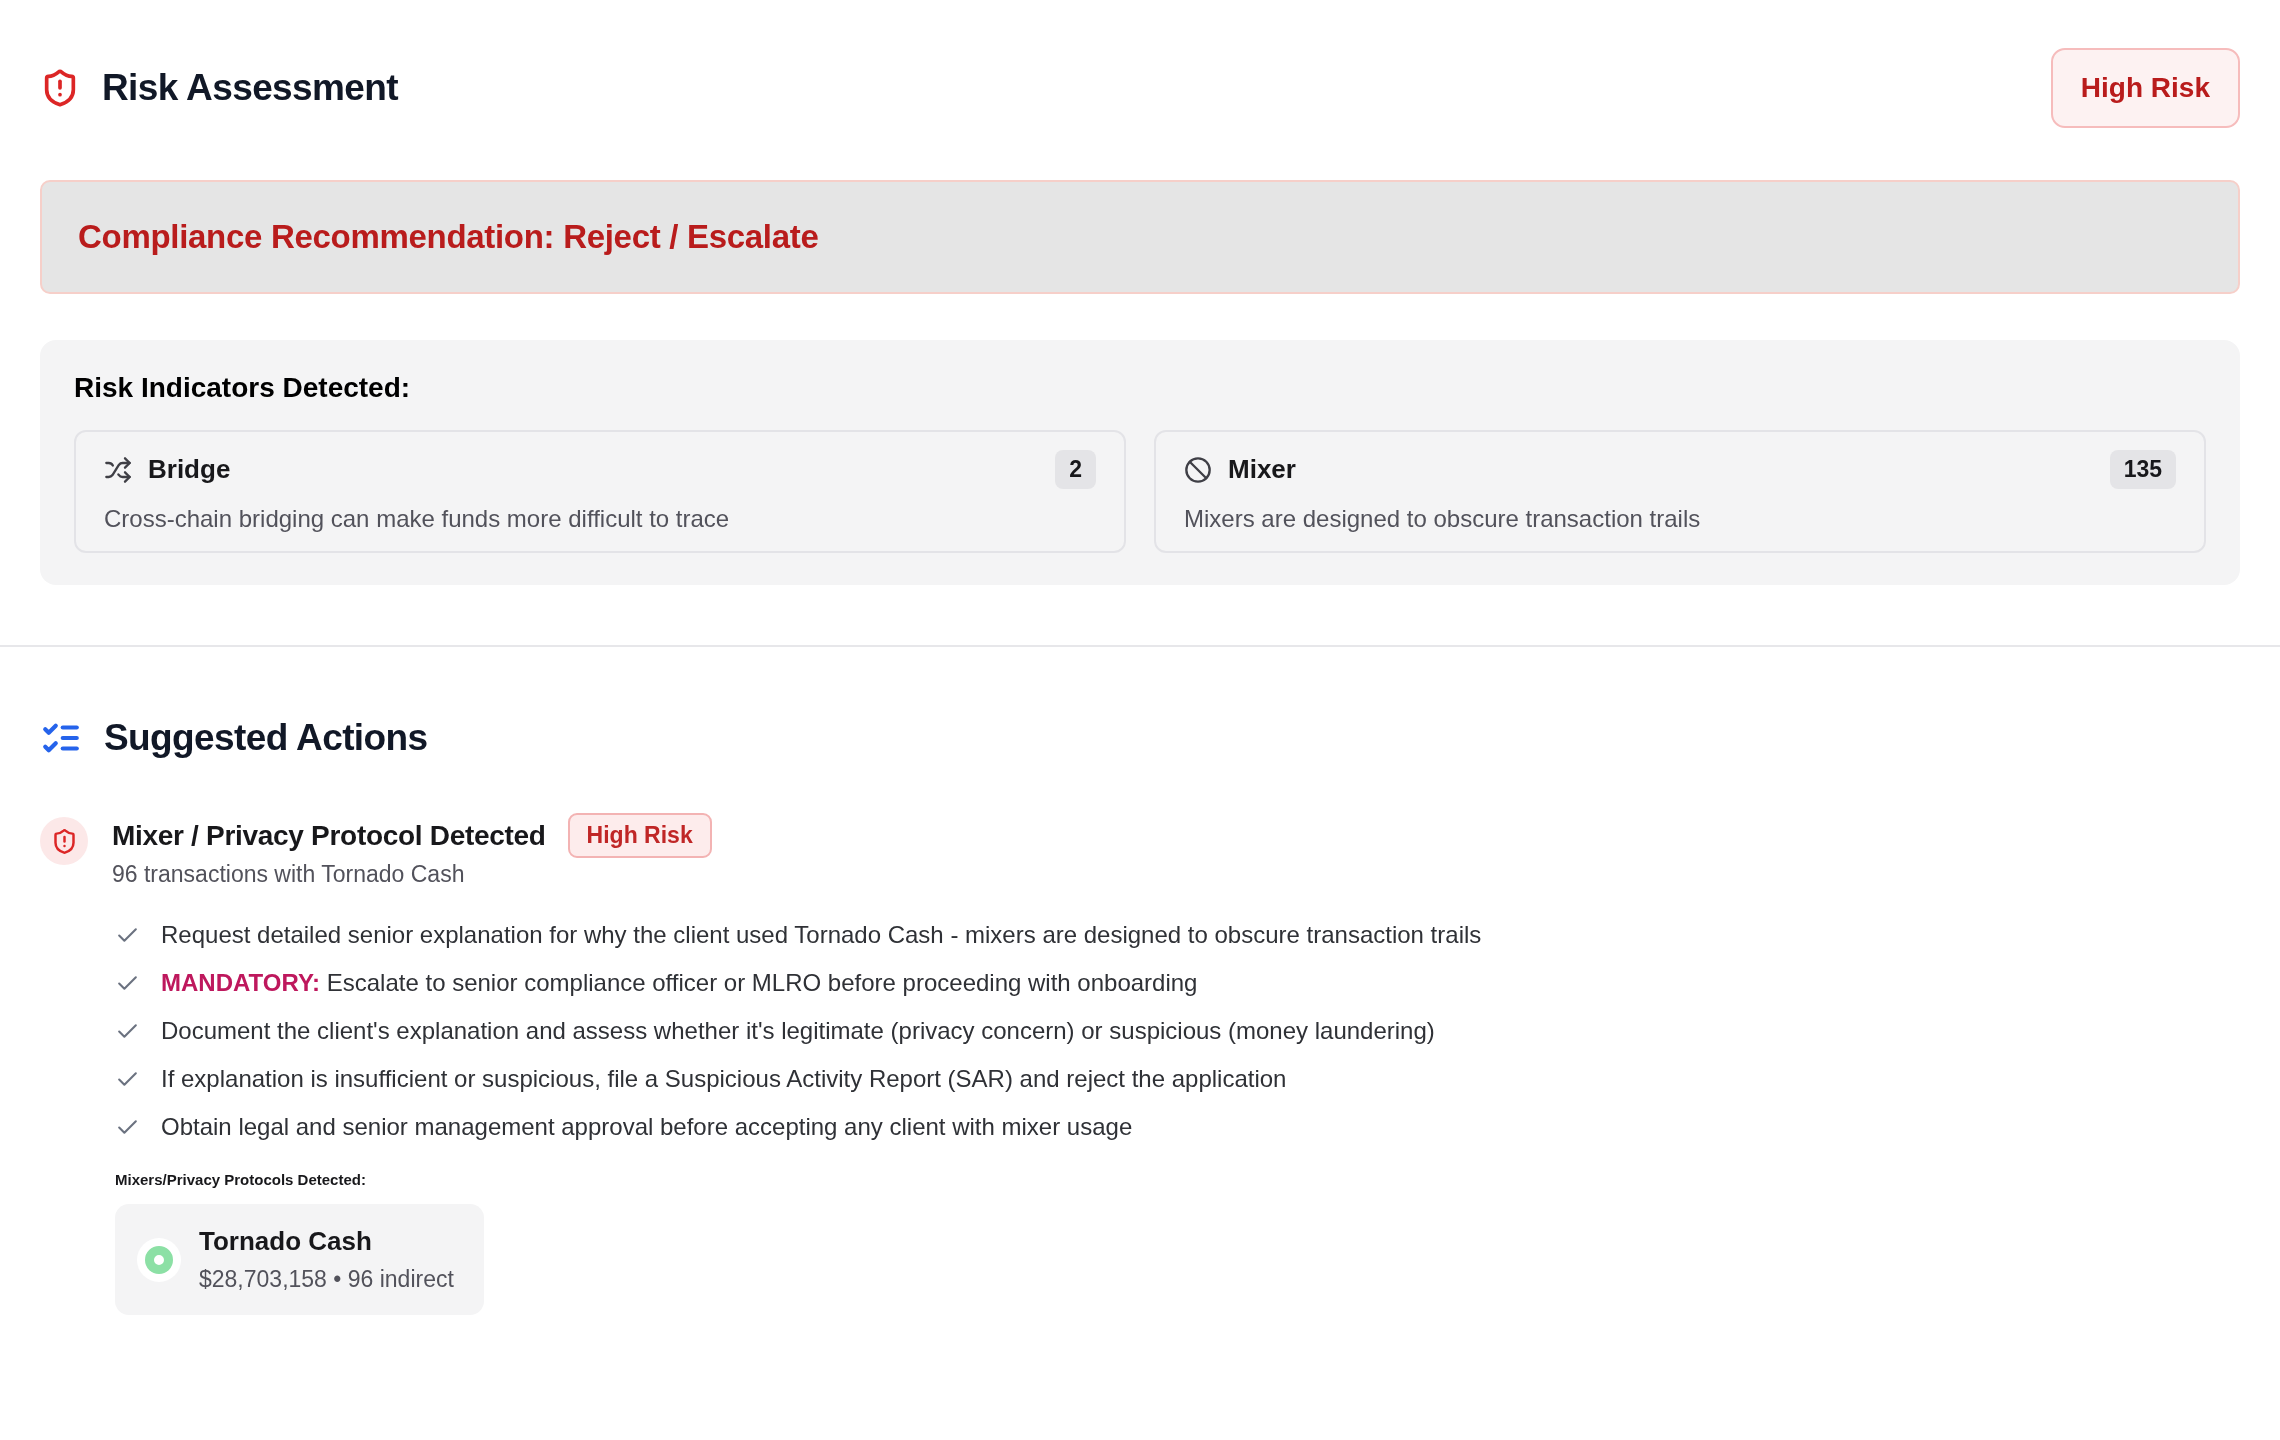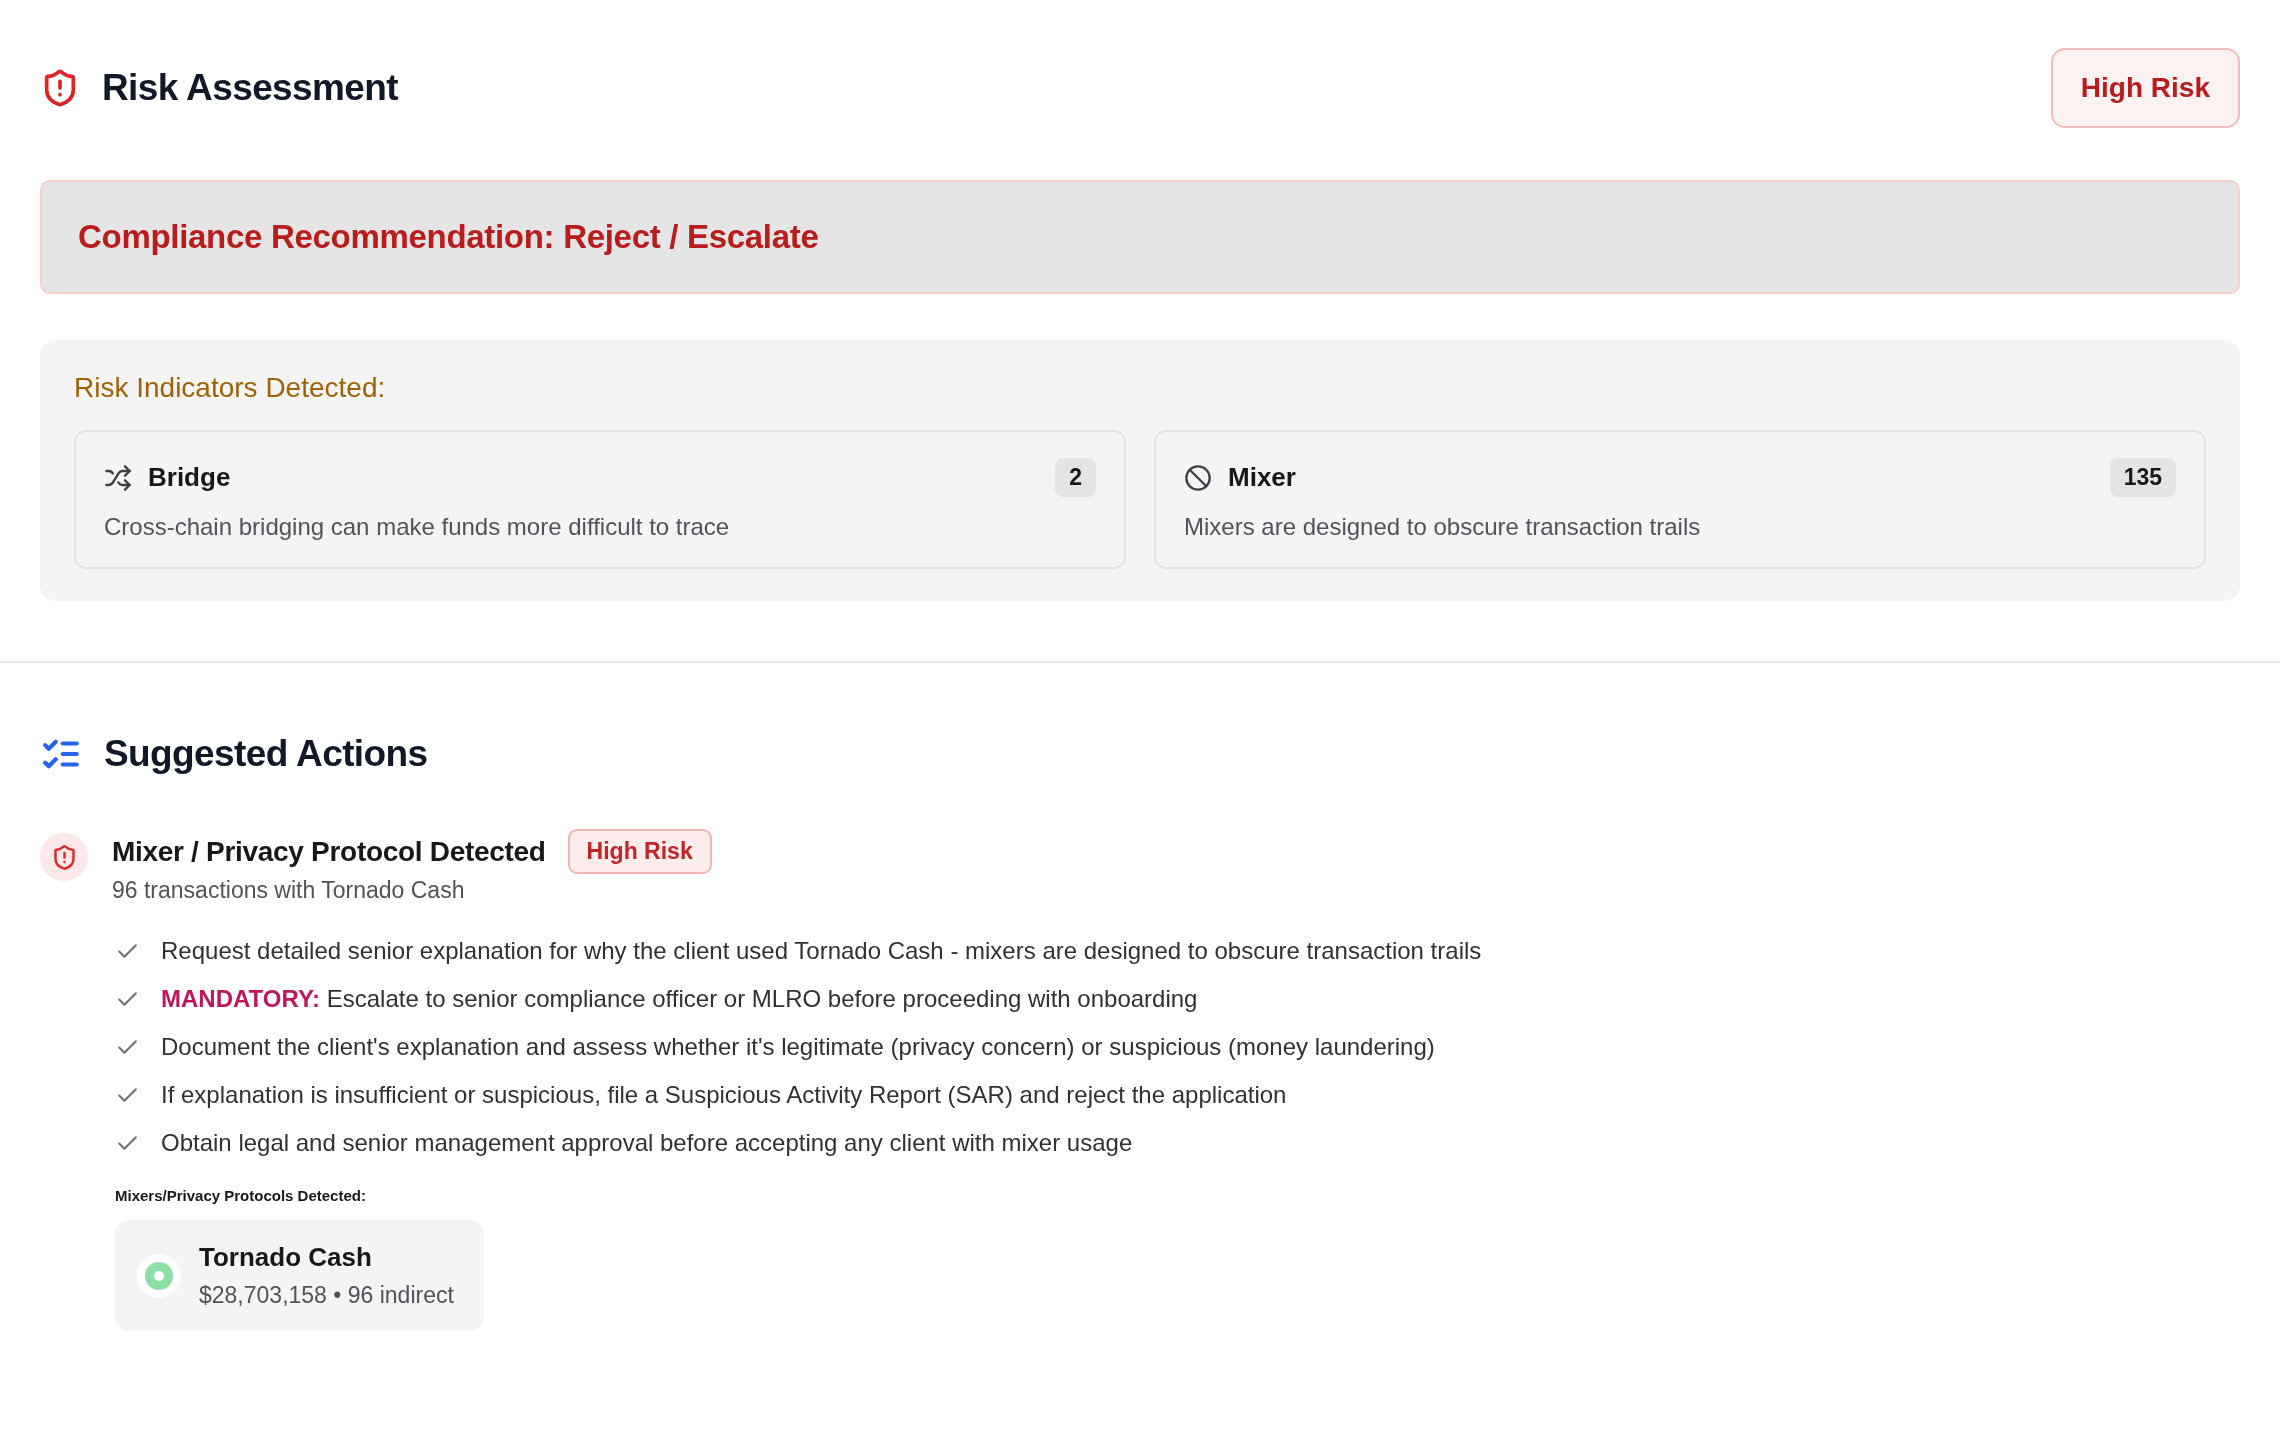--- a/index.html
+++ b/index.html
@@ -28,24 +28,24 @@
     margin-top: 56px;
     background: #e5e5e5; border: 2px solid #f6cfc9; border-radius: 10px;
     padding: 36px;
     font-size: 33px; font-weight: 700; color: #b91c1c; letter-spacing: -0.3px;
   }
 
   
   .indicators-panel {
     margin-top: 46px; background: #f4f4f5; border-radius: 16px; padding: 32px 34px;
   }
-  .indicators-label { font-size: 28px; color: #a16207; font-weight: 400; }
+  .indicators-label { font-size: 28px; color: #000000; font-weight: 700; }
   .indicator-grid { display: grid; grid-template-columns: 1fr 1fr; gap: 28px; margin-top: 26px; }
   .indicator-card {
-    border: 2px solid #e3e3e7; border-radius: 12px; padding: 26px 28px; background: transparent;
+    border: 2px solid #e3e3e7; border-radius: 12px; padding: 18px 28px; background: transparent;
   }
   .ind-head { display: flex; align-items: center; }
   .ind-head .ind-icon { width: 28px; height: 28px; color: #3f3f46; flex: 0 0 auto; }
   .ind-name { font-size: 26px; font-weight: 700; margin-left: 16px; color: #18181b; }
   .ind-count {
     background: #e4e4e7; border-radius: 8px; padding: 6px 14px;
     font-size: 23px; font-weight: 700; color: #18181b;
   }
   .ind-desc { margin-top: 16px; font-size: 24px; color: #52525b; }
 

